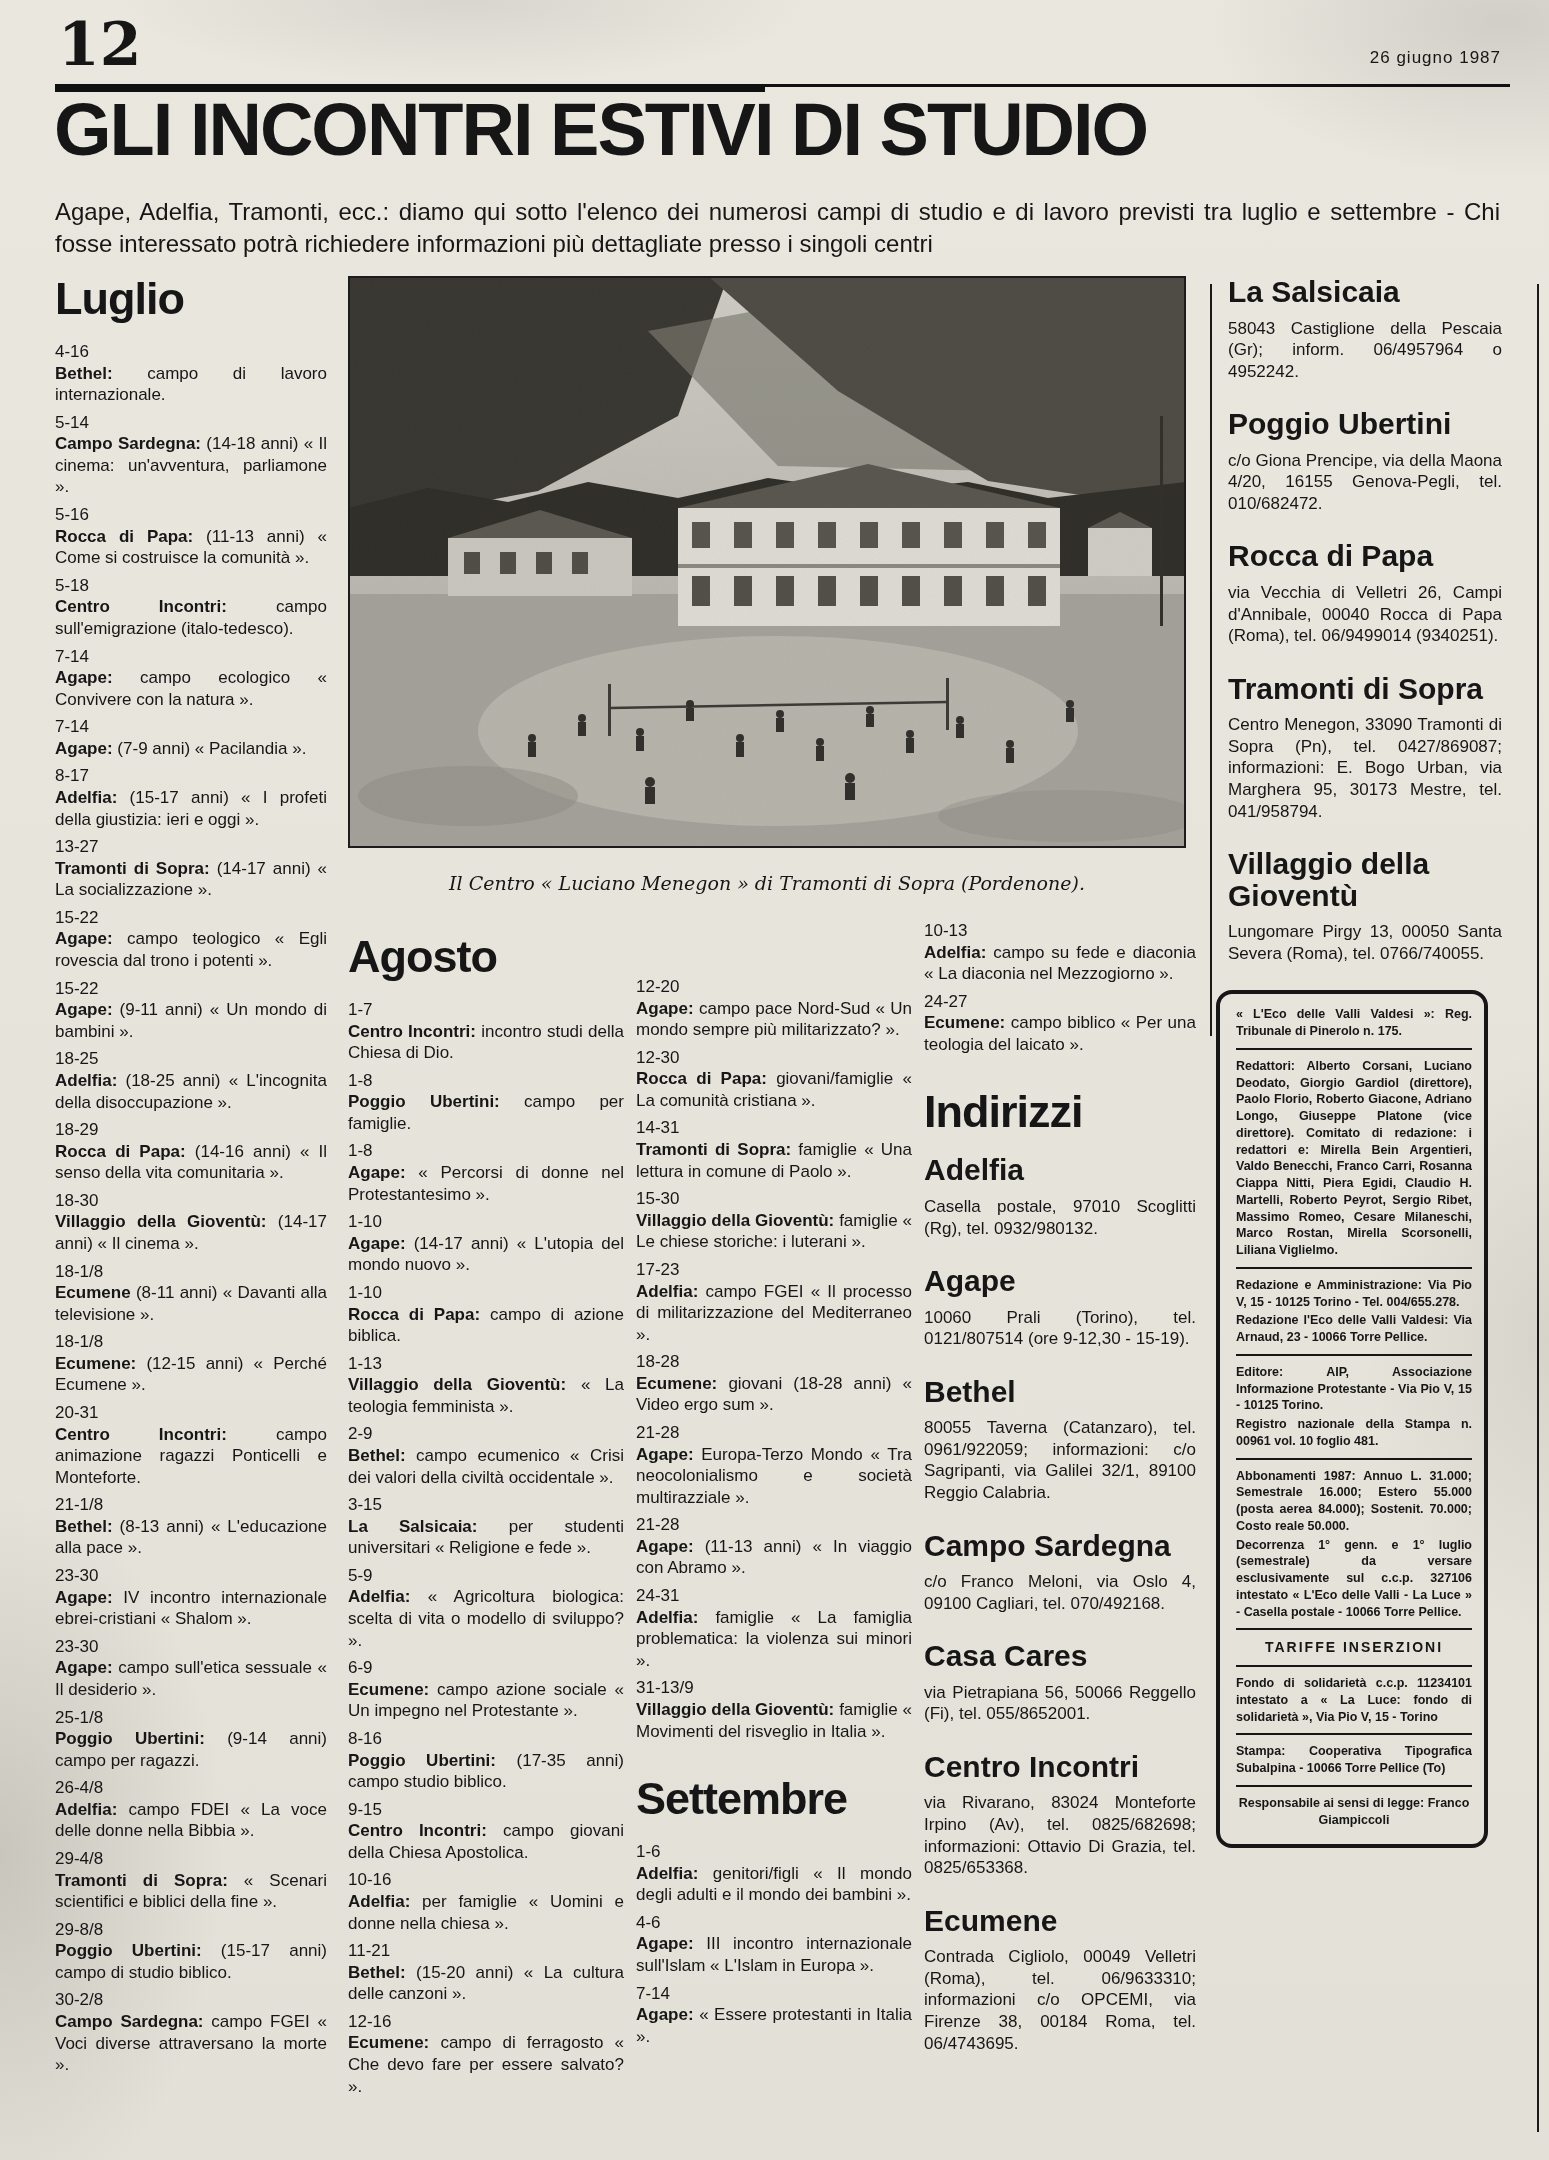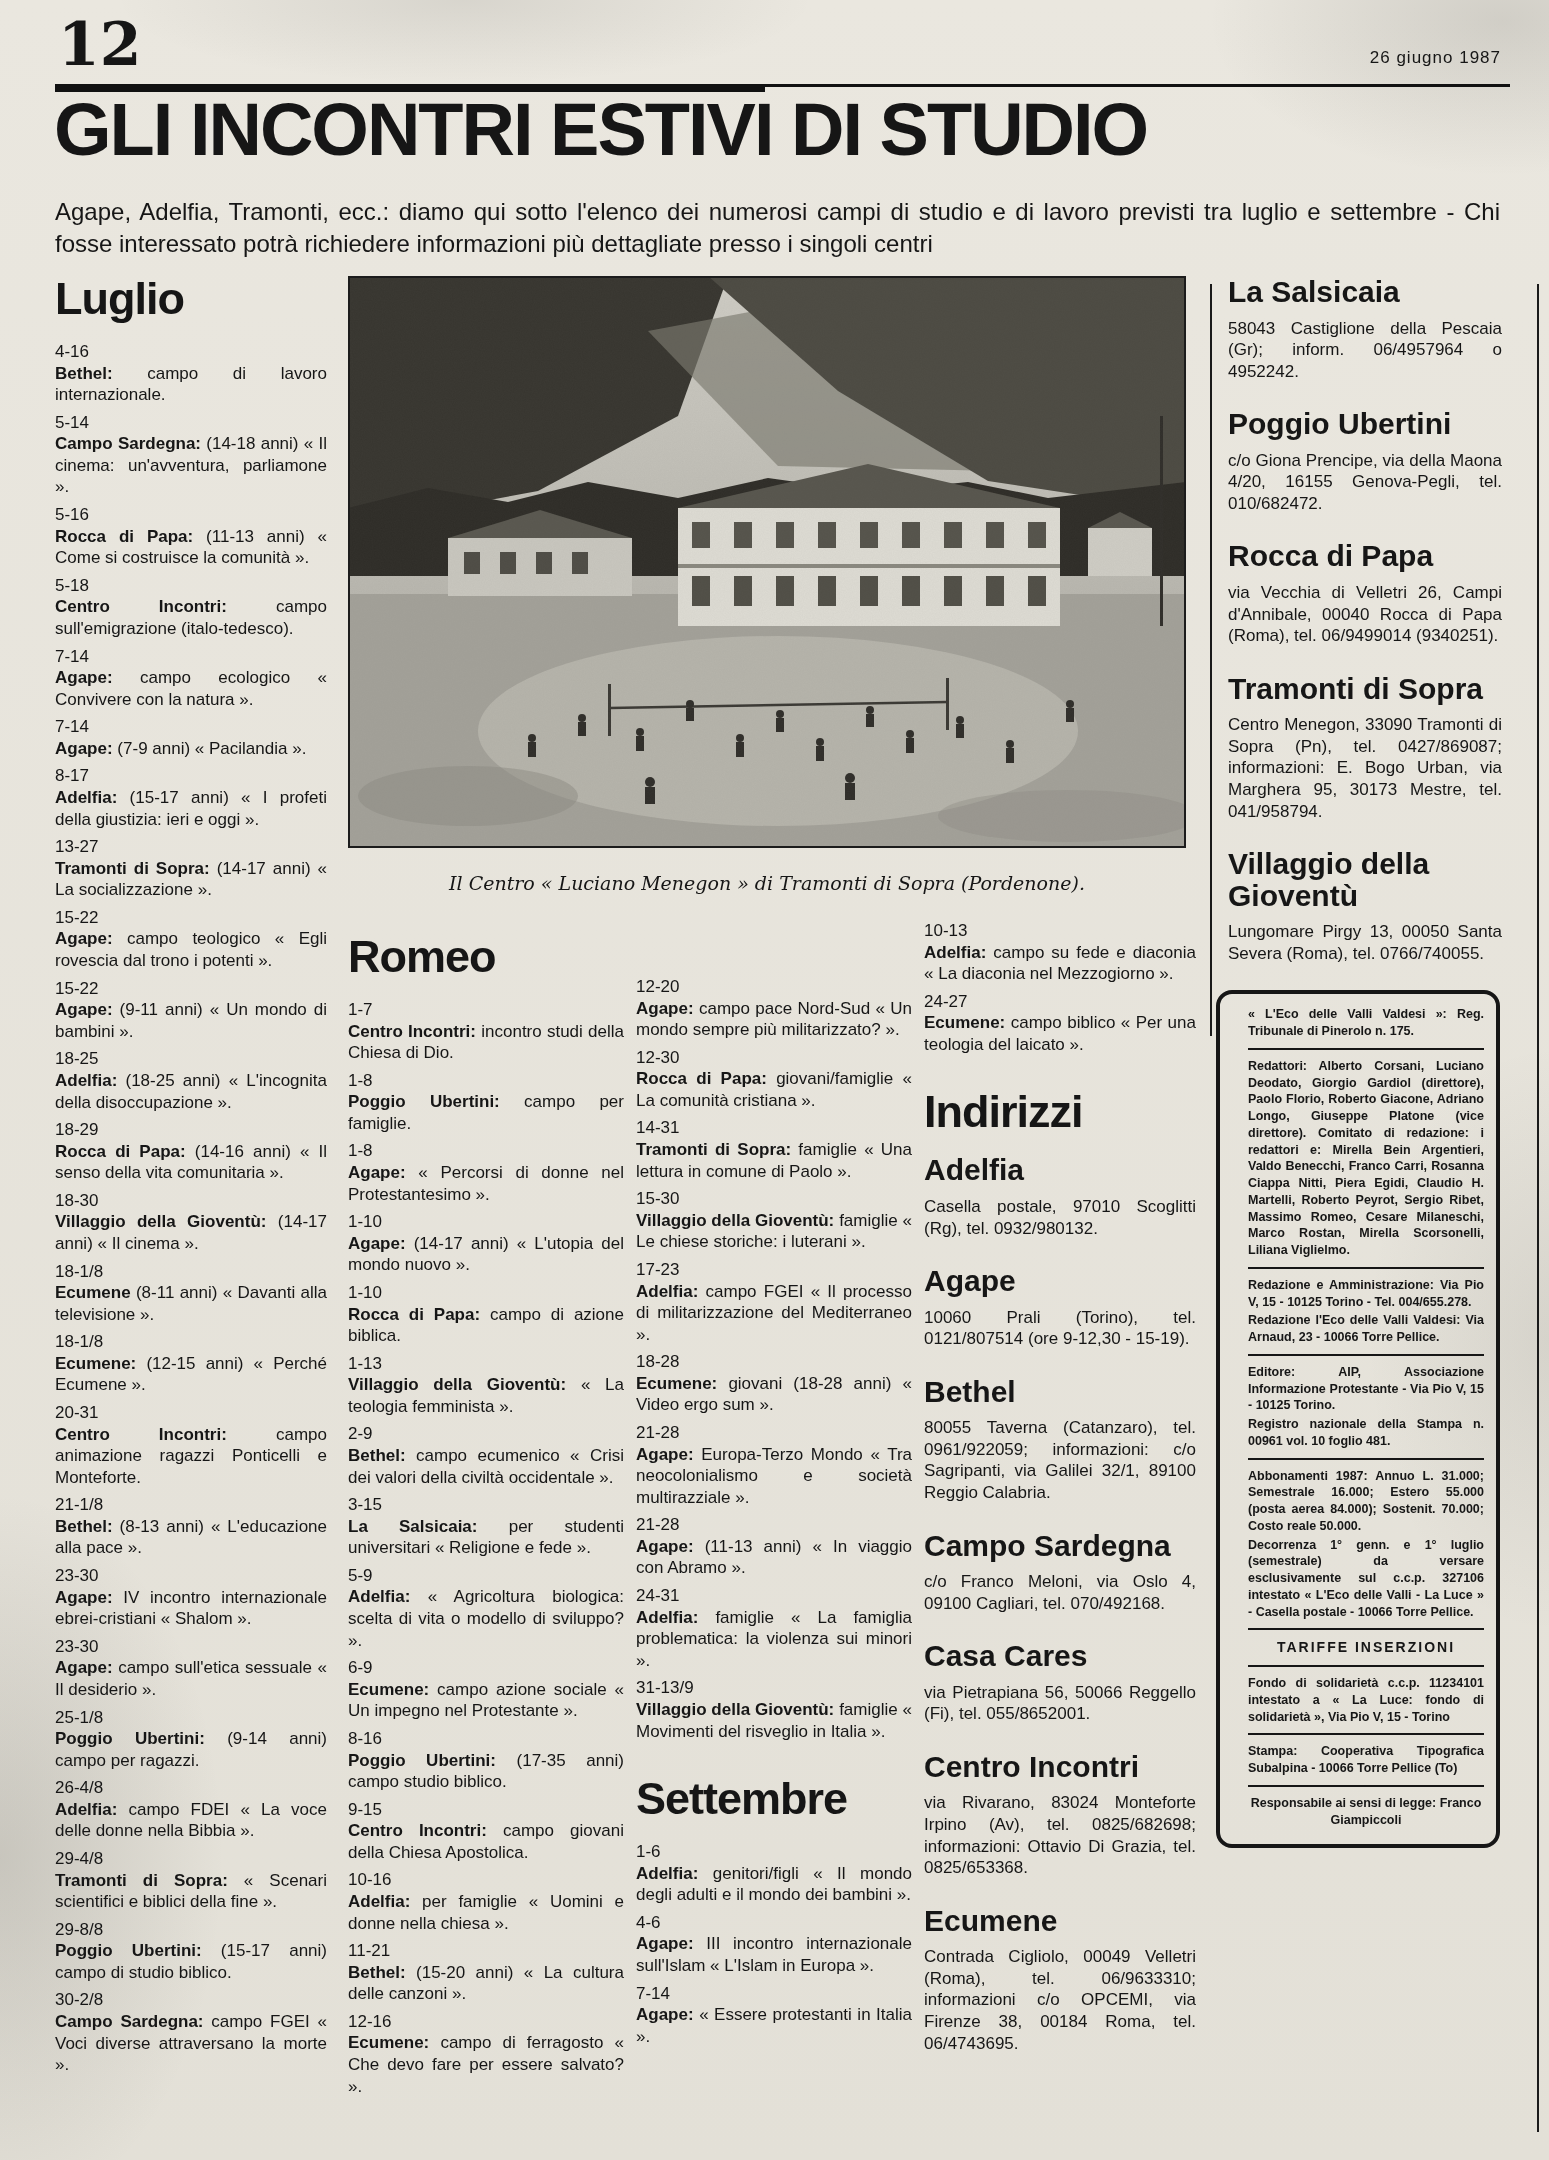--- a/index.html
+++ b/index.html
@@ -39,21 +39,21 @@
   
   .addr{margin:0 0 26px 0;}
   .addr h4{margin:0 0 10px 0;font-size:30px;line-height:1.05;letter-spacing:0;}
   .addr p{margin:0;text-align:justify;hyphens:auto;}
   
   .photo{position:absolute;left:348px;top:276px;width:838px;margin:0;}
   .photo svg{display:block;width:838px;height:572px;}
   .photo figcaption{margin-top:24px;text-align:center;font-family:"DejaVu Serif",serif;font-style:italic;font-size:19px;}
   
   .mbox{
-    margin:26px 0 0 -12px;width:236px;padding:12px 12px 14px 28px;
+    margin:26px 0 0 -12px;width:236px;padding:12px 12px 14px 16px;
     border:4px solid #161616;border-radius:16px;
     font-size:12.5px;line-height:1.34;font-weight:700;text-align:justify;
   }
   .mbox p{margin:0 0 2px 0;}
   .mbox .box-rule{border:none;border-top:2.5px solid #161616;margin:8px 0;}
   .mbox .centered{text-align:center;}
   .tariffe-title{text-align:center;letter-spacing:2px;font-size:14px;margin:2px 0 4px 0;}
   .tariffa{padding-left:15px;text-indent:-15px;margin:0;}
   
   .vrule{position:absolute;width:2px;background:#1a1a1a;}
@@ -266,21 +266,21 @@
         <circle cx="722" cy="428" r="4"></circle>
           <rect x="718" y="432" width="8" height="14"></rect>
       </g>
       <rect x="0" y="0" width="838" height="572" filter="url(#grain)" opacity="0.16"></rect>
       <rect x="0" y="0" width="838" height="572" fill="none" stroke="#1c1c1c" stroke-width="4"></rect>
     </svg>
     <figcaption>Il Centro « Luciano Menegon » di Tramonti di Sopra (Pordenone).</figcaption>
   </figure>
 
   <section class="col c2">
-    <h3 class="month-heading">Romeo</h3>
+    <h3 class="month-heading">Agosto</h3>
     <div>
 
     <div class="entry">
         <div class="dates">1-7</div>
         <p class="desc"><strong>Centro Incontri:</strong> <span>incontro studi della Chiesa di Dio.</span></p>
       </div>
         <div class="entry">
         <div class="dates">1-8</div>
         <p class="desc"><strong>Poggio Ubertini:</strong> <span>campo per famiglie.</span></p>
       </div>

